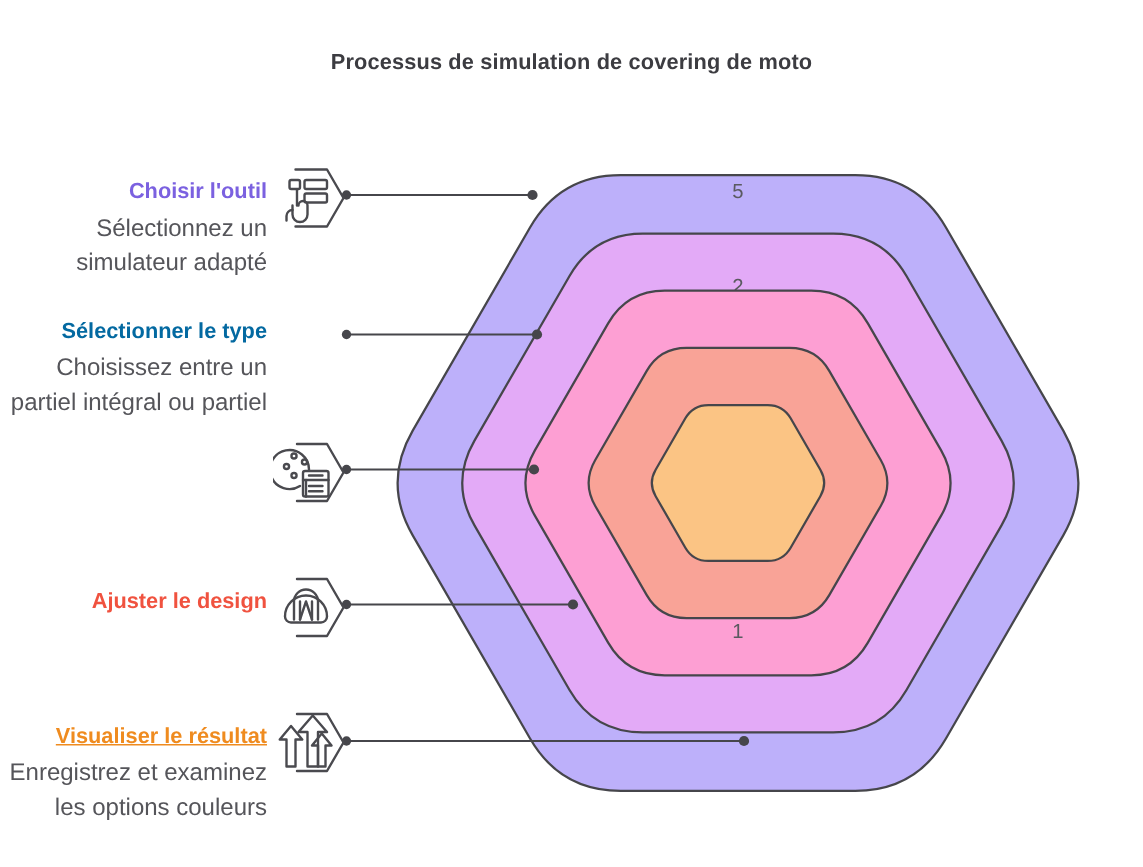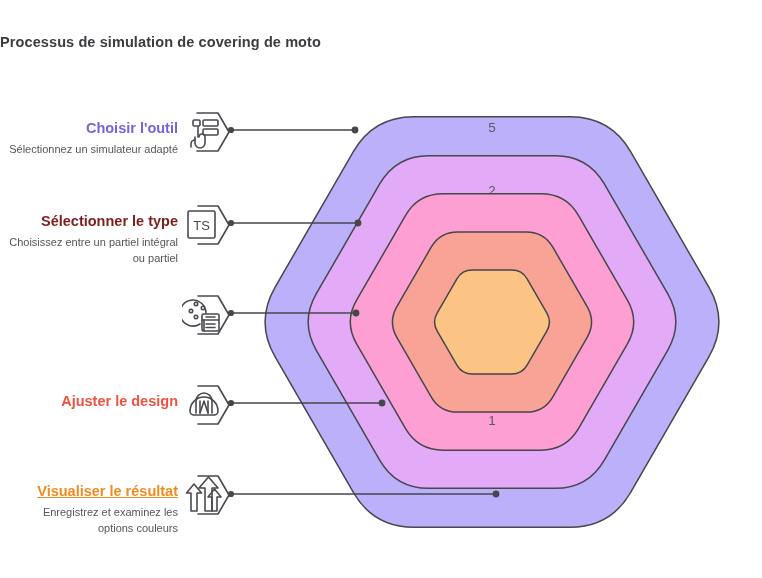--- a/index.html
+++ b/index.html
@@ -6,41 +6,41 @@
   html,body { width:762px; height:578px; }
   body {
     background:#ffffff;
     font-family:"Liberation Sans", sans-serif;
     position:relative;
     overflow:hidden;
   }
   #page-title {
     position:absolute;
     top:34px; left:0; width:762px;
-    text-align:left;
+    text-align:center;
     font-size:14.5px;
     font-weight:bold;
     color:#3c3c41;
     letter-spacing:0.1px;
   }
   
   .steps { position:absolute; left:0; top:0; width:240px; height:578px; }
   .step {
     position:absolute;
     left:0; width:178px;
     text-align:right;
   }
   .step-title {
     font-size:14.5px;
     font-weight:bold;
     line-height:1.2;
     white-space:nowrap;
   }
   .step-desc {
-    font-size:11px;
+    font-size:16px;
     color:#55555a;
     line-height:1.42;
     margin-top:5px;
     padding-left:6px;
   }
   .step-icon {
     position:absolute;
     left:182px;
     width:52px; height:52px;
   }
@@ -98,29 +98,22 @@
       <rect x="11" y="14" width="7" height="6" rx="1.2"></rect>
       <rect x="21" y="14" width="15" height="6" rx="1.2"></rect>
       <rect x="21" y="23" width="15" height="6" rx="1.2"></rect>
       <path d="M16 21 v10"></path>
       <path d="M13 31 v6 a5 5 0 0 0 10 0 v-6 a3 3 0 0 0-6 0"></path>
       <path d="M13 34 a4 4 0 0 0-4 4 v3"></path>
     </svg>
   </div>
 
   <div class="step" style="top:213px">
-    <div class="step-title" style="color: #7f1d1d;">Sélectionner le type</div>
+    <div class="step-title" style="color: #0369a1;">Sélectionner le type</div>
     <div class="step-desc">Choisissez entre un partiel intégral ou partiel</div>
-  </div>
-  <div class="step-icon" style="top:199px">
-    <svg viewBox="0 0 52 52" fill="none" stroke="#4a4a4f" stroke-width="1.6" stroke-linecap="round" stroke-linejoin="round">
-      <path d="M16 7 H36 L47 26 L36 45 H16"></path>
-      <rect x="6" y="12" width="27" height="27" rx="1.5"></rect>
-      <text x="19.5" y="31" font-family="'Liberation Sans',sans-serif" font-size="13" fill="#4a4a4f" stroke="none" text-anchor="middle">TS</text>
-    </svg>
   </div>
 
   <div class="step" style="top:303px">
   </div>
   <div class="step-icon" style="top:289px">
     <svg viewBox="0 0 52 52" fill="none" stroke="#4a4a4f" stroke-width="1.6" stroke-linecap="round" stroke-linejoin="round">
       <path d="M16 7 H36 L47 26 L36 45 H16"></path>
       <path d="M24 24 a13 13 0 1 0-6 11"></path>
       <circle cx="14" cy="15" r="1.7"></circle>
       <circle cx="21" cy="19" r="1.7"></circle>

